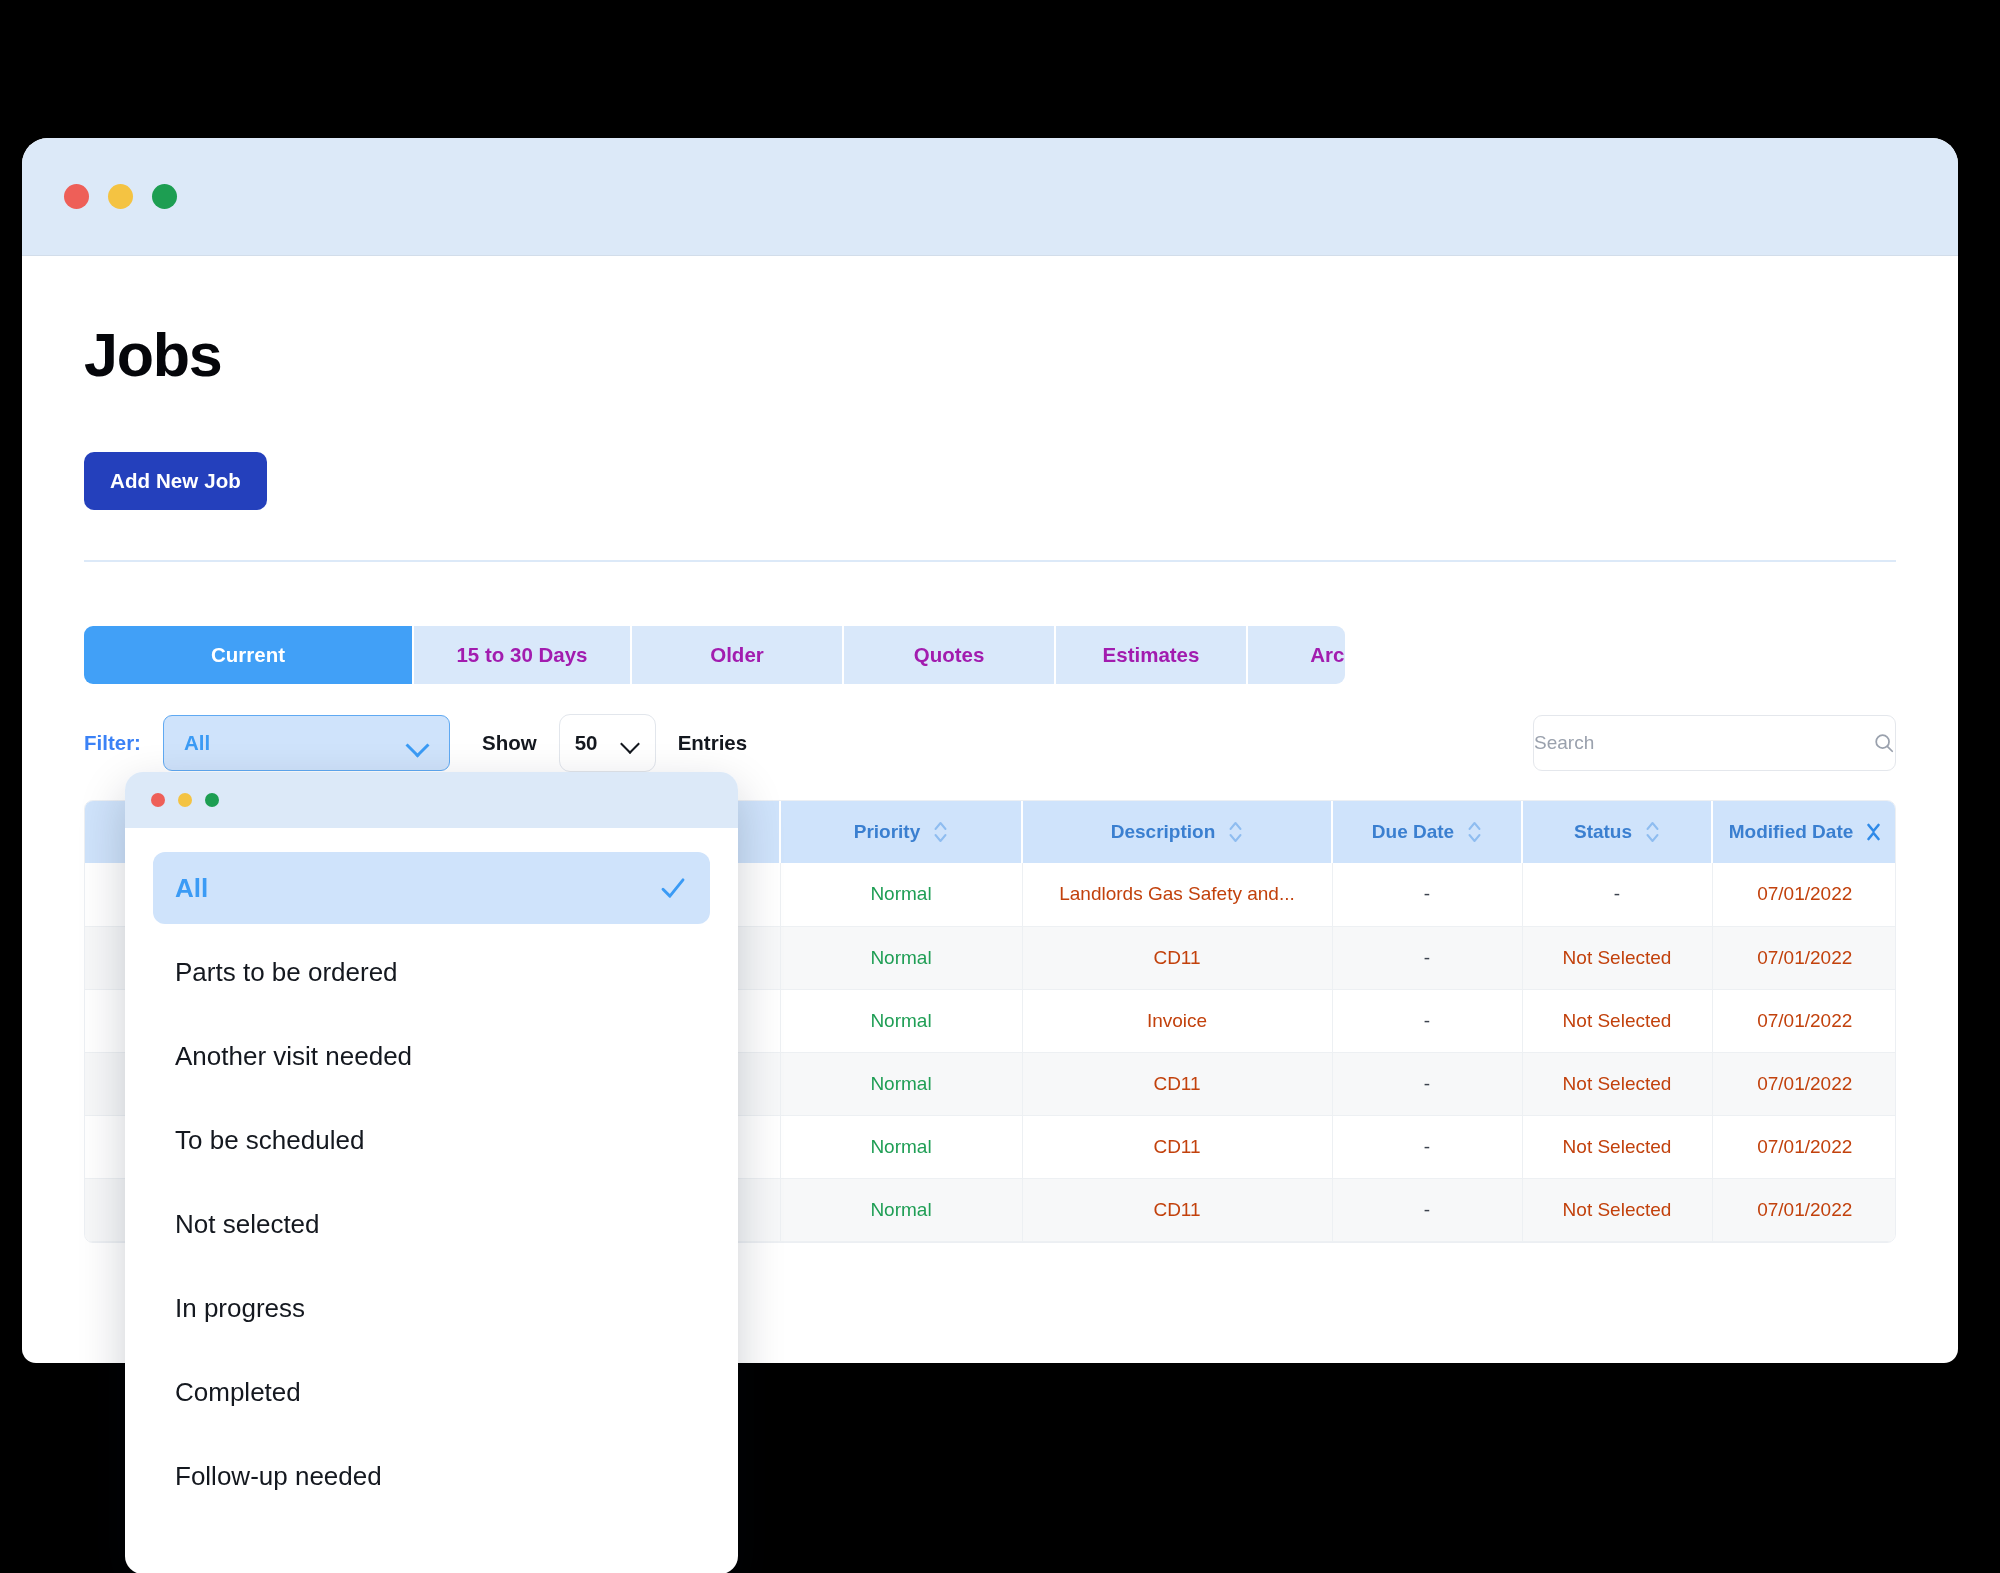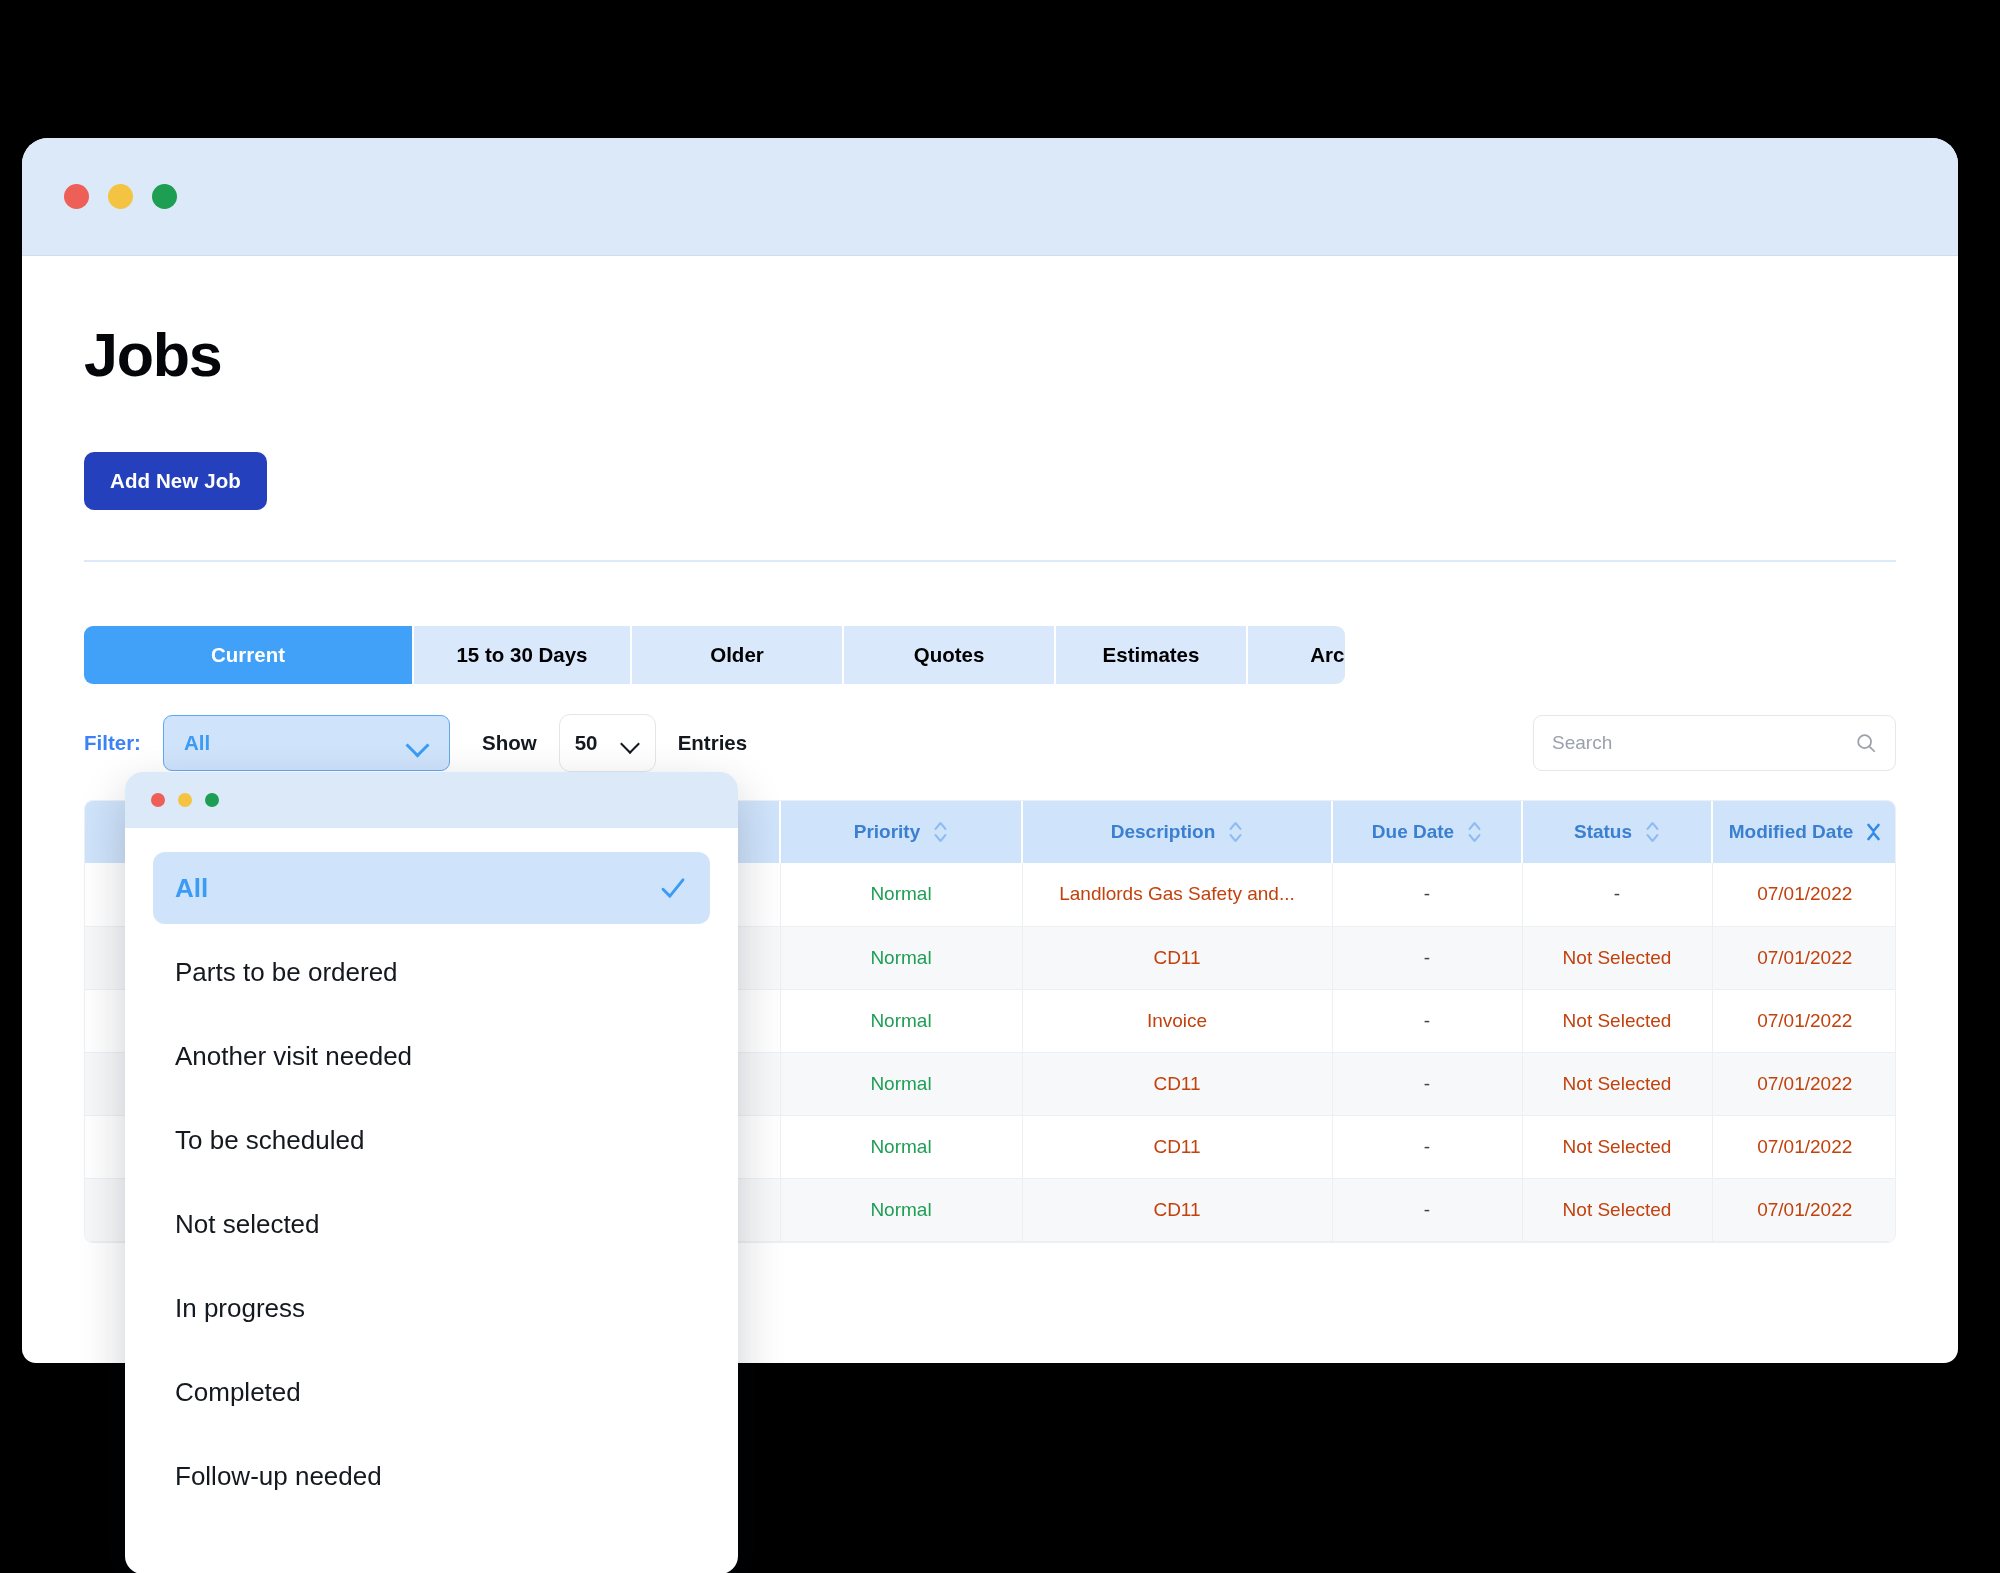--- a/index.html
+++ b/index.html
@@ -77,21 +77,21 @@
   .tabs {
     display: flex;
     margin-top: 64px;
     width: 1261px;
     border-radius: 9px;
     overflow: hidden;
   }
   .tab {
     height: 58px;
     background: #d9e8fa;
-    color: #000000;
+    color: #a21caf;
     font-size: 20.5px;
     font-weight: 700;
     display: flex;
     align-items: center;
     justify-content: center;
     cursor: pointer;
     border-right: 2px solid #ffffff;
     flex: 0 0 auto;
   }
   .tab:last-child { border-right: none; }
@@ -182,21 +182,21 @@
     position: absolute;
     right: 0;
     top: 0;
     width: 363px;
     height: 56px;
     border: 1.6px solid #e4e7ec;
     border-radius: 9px;
     background: #ffffff;
     display: flex;
     align-items: center;
-    padding: 0 18px;
+    padding: 0 0;
   }
   .search-box input {
     flex: 1;
     border: none;
     outline: none;
     font-size: 19px;
     color: #5a6171;
     font-family: "Liberation Sans", sans-serif;
     background: transparent;
   }

